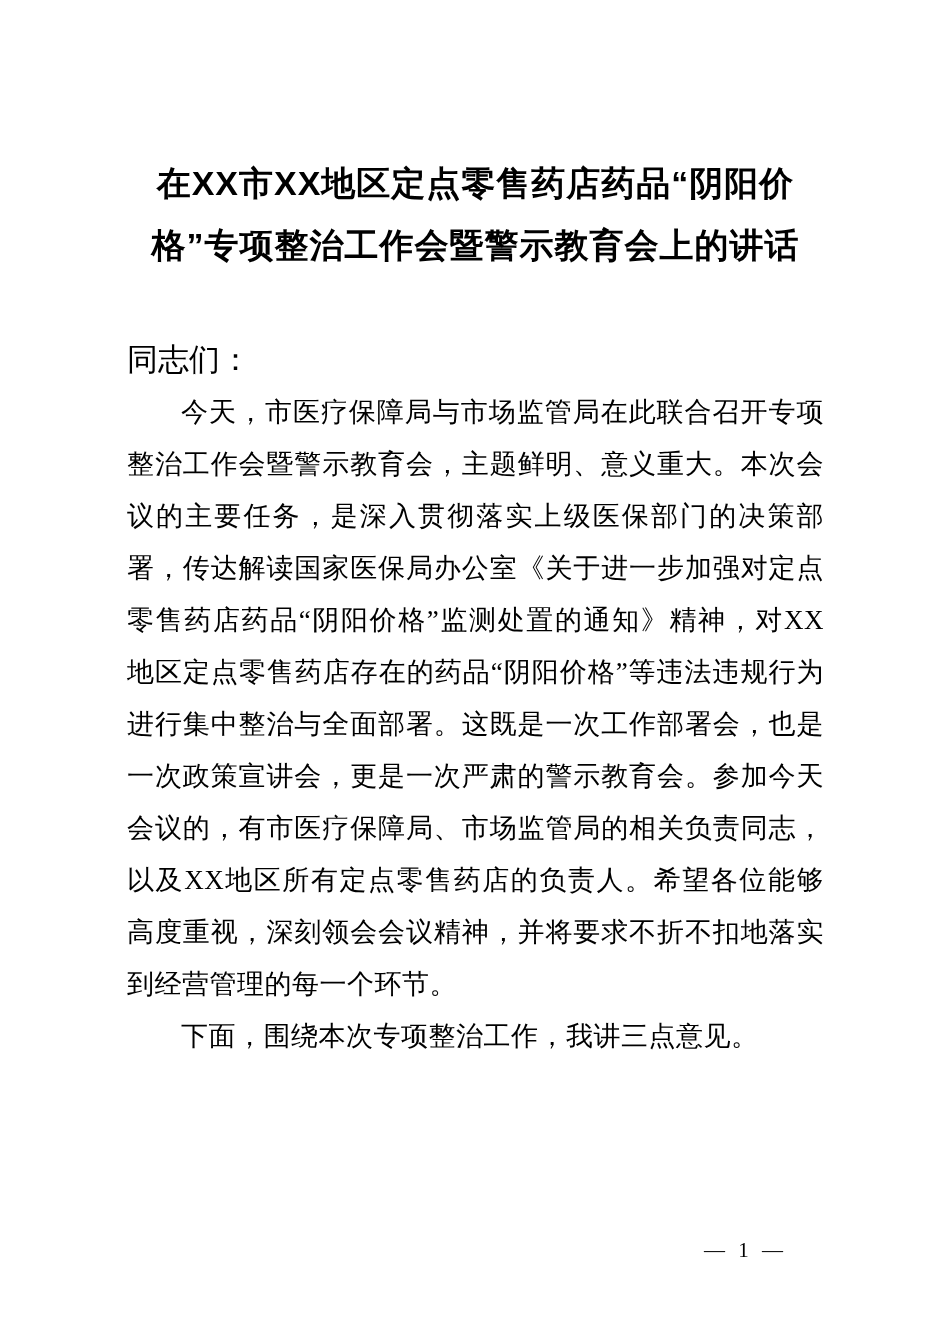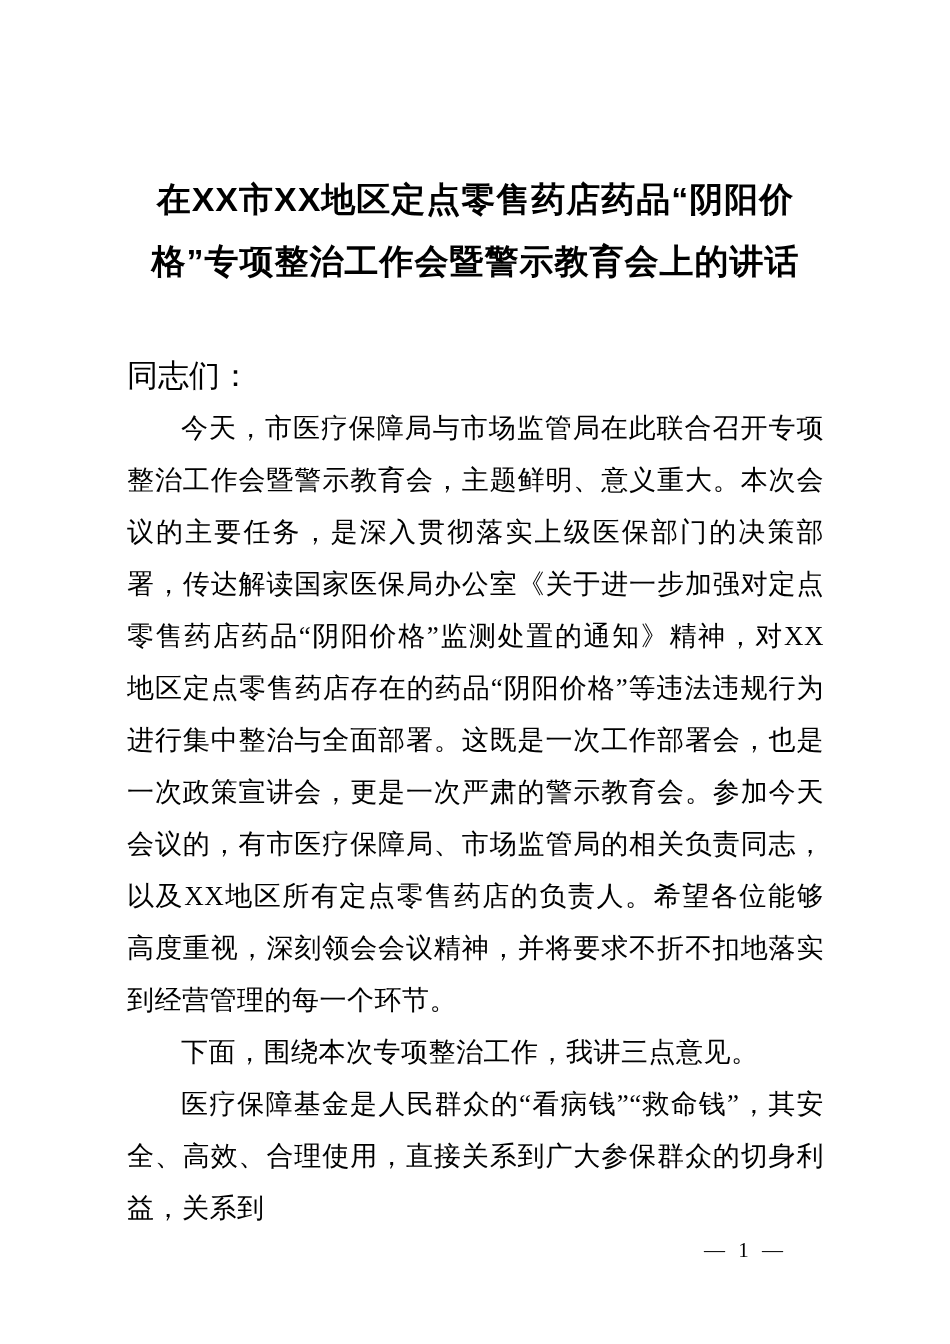--- a/index.html
+++ b/index.html
@@ -12,21 +12,21 @@
     width: 950px;
     height: 1344px;
     background: #ffffff;
     box-sizing: border-box;
     overflow: hidden;
     font-family: "Liberation Serif", serif;
     color: #000000;
   }
   .content {
     position: absolute;
-    top: 168px;
+    top: 152px;
     left: 127px;
     width: 697px;
   }
   .doc-title {
     margin: 0 0 58px 0;
     font-family: "Liberation Sans", sans-serif;
     font-size: 34px;
     font-weight: bold;
     line-height: 62px;
     text-align: center;
@@ -75,17 +75,16 @@
   <div class="content">
     <h1 class="doc-title">在XX市XX地区定点零售药店药品“阴阳价格”专项整治工作会暨警示教育会上的讲话</h1>
 
     <p class="salutation">同志们：</p>
 
     <p class="para">今天，市医疗保障局与市场监管局在此联合召开专项整治工作会暨警示教育会，主题鲜明、意义重大。本次会议的主要任务，是深入贯彻落实上级医保部门的决策部署，传达解读国家医保局办公室《关于进一步加强对定点零售药店药品“阴阳价格”监测处置的通知》精神，对XX地区定点零售药店存在的药品“阴阳价格”等违法违规行为进行集中整治与全面部署。这既是一次工作部署会，也是一次政策宣讲会，更是一次严肃的警示教育会。参加今天会议的，有市医疗保障局、市场监管局的相关负责同志，以及XX地区所有定点零售药店的负责人。希望各位能够高度重视，深刻领会会议精神，并将要求不折不扣地落实到经营管理的每一个环节。</p>
 
     <p class="para">下面，围绕本次专项整治工作，我讲三点意见。</p>
 
 
-    <p class="para">医疗保障基金是人民群众的“看病钱”“救命钱”，其安全、高效、合理使用，直接关系到广大参保群众的切身利益，关系到</p>
   </div>
 
   <div class="page-number">— 1 —</div>
 </div>
 
 </body></html>

